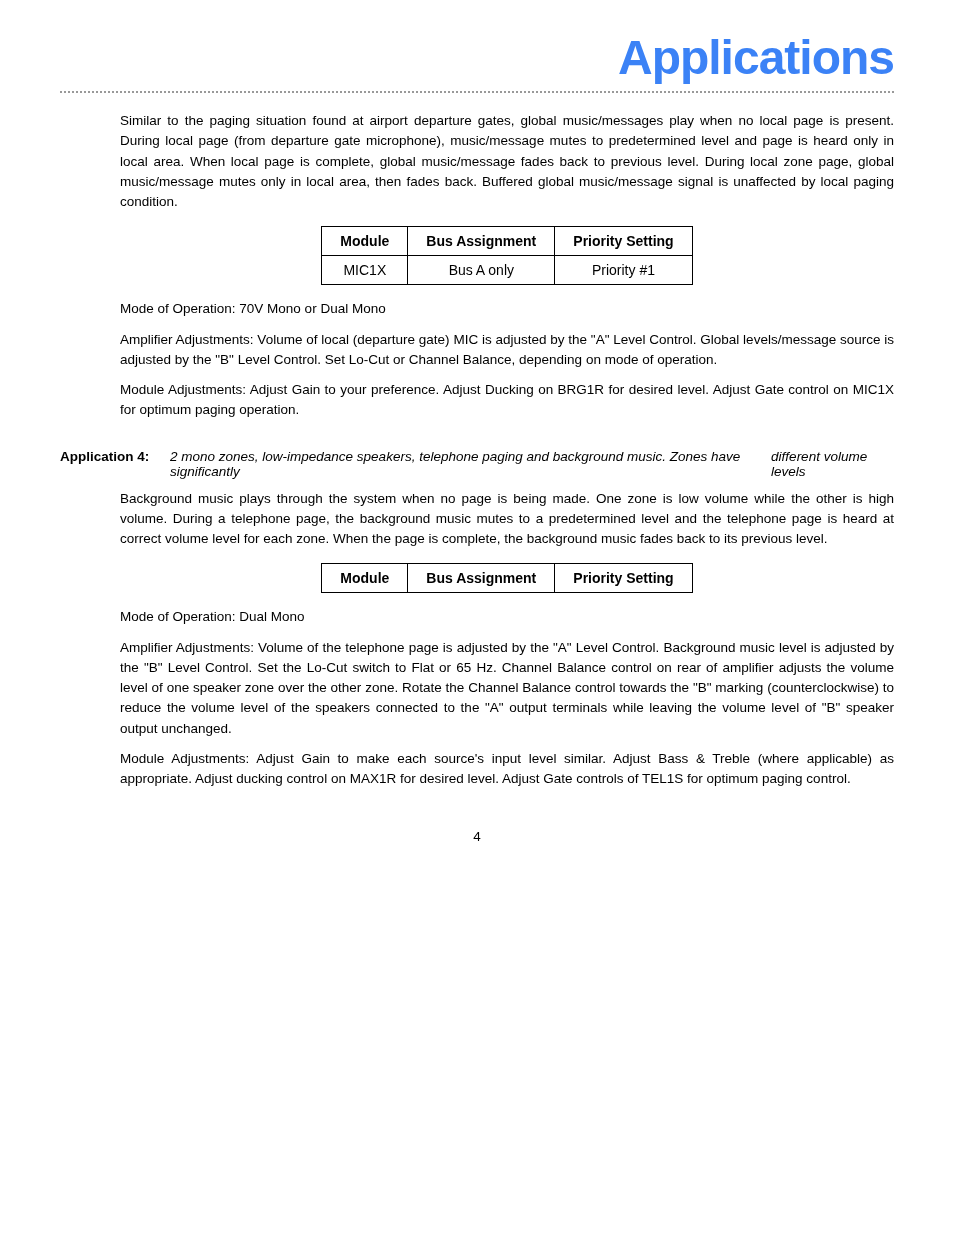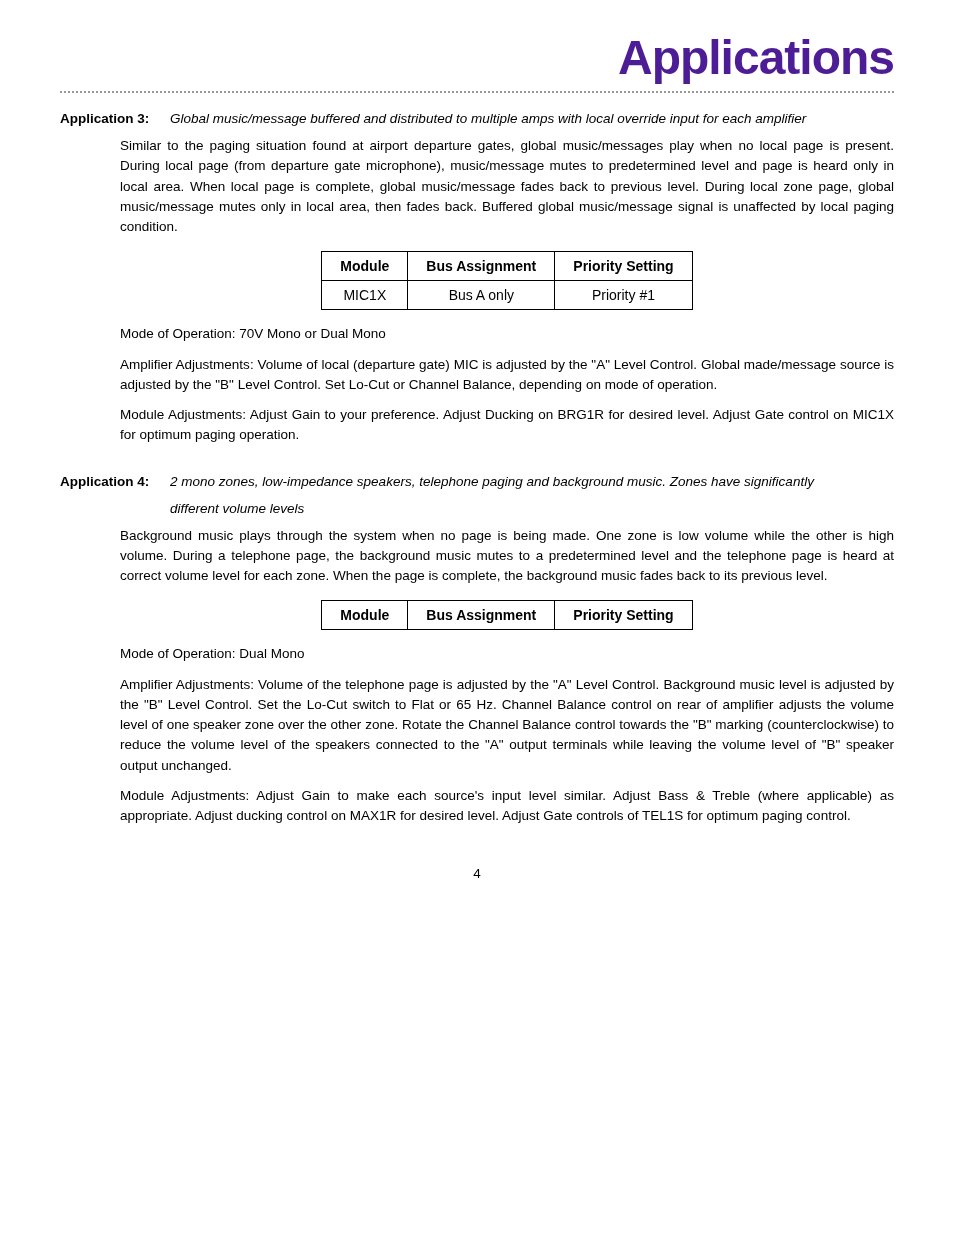--- a/index.html
+++ b/index.html
@@ -17,21 +17,21 @@
       text-align: right;
       border-bottom: 2px dotted #999;
       margin-bottom: 18px;
       padding-bottom: 6px;
     }
 
     .page-title {
       font-size: 48px;
       font-weight: 900;
       letter-spacing: -1px;
-      color: #4c1d95;
+      color: #3b82f6;
     }
 
     .app-section {
       margin-bottom: 28px;
     }
 
     .app-heading {
       display: flex;
       align-items: flex-start;
       margin-bottom: 10px;
@@ -91,36 +91,32 @@
     }
 
     .app4-heading {
       display: flex;
       align-items: flex-start;
       margin-bottom: 10px;
     }
 
     .app4-subtitle-wrap {
       display: flex;
-      flex-direction: column;
+      flex-direction: row;
       gap: 12px;
     }
   </style>
 </head>
 <body>
 
 <div class="page-header">
   <span class="page-title">Applications</span>
 </div>
 
 <div class="app-section">
-  <div class="app-heading">
-    <span class="app-label">Application 3:</span>
-    <span class="app-subtitle">Global music/message buffered and distributed to multiple amps with local override input for each amplifier</span>
-  </div>
   <div class="app-body">
     <p>Similar to the paging situation found at airport departure gates, global music/messages play when no local page is present. During local page (from departure gate microphone), music/message mutes to predetermined level and page is heard only in local area.  When local page is complete, global music/message fades back to previous level. During local zone page, global music/message mutes only in local area, then fades back. Buffered global music/message signal is unaffected by local paging condition.</p>
 
     <table>
       <thead>
         <tr>
           <th>Module</th>
           <th>Bus Assignment</th>
           <th>Priority Setting</th>
         </tr>
@@ -131,21 +127,21 @@
           <td>Bus A only</td>
           <td>Priority #1</td>
         </tr>
       </tbody>
     </table>
 
     <p class="italic">
       <span>Mode of Operation</span><span>: 70V Mono or Dual Mono</span>
     </p>
     <p class="italic">
-      <span>Amplifier Adjustments</span><span>: Volume of local (departure gate) MIC is adjusted by the "A" Level Control. Global made/message source is adjusted by the "B" Level Control. Set Lo-Cut or Channel Balance, depending on mode of operation.</span>
+      <span>Amplifier Adjustments</span><span>: Volume of local (departure gate) MIC is adjusted by the "A" Level Control. Global levels/message source is adjusted by the "B" Level Control. Set Lo-Cut or Channel Balance, depending on mode of operation.</span>
     </p>
     <p class="italic">
       <span>Module Adjustments</span><span>: Adjust Gain to your preference. Adjust Ducking on BRG1R for desired level.  Adjust Gate control on MIC1X for optimum paging operation.</span>
     </p>
   </div>
 </div>
 
 <div class="app-section">
   <div class="app4-heading">
     <span class="app-label">Application 4:</span>

